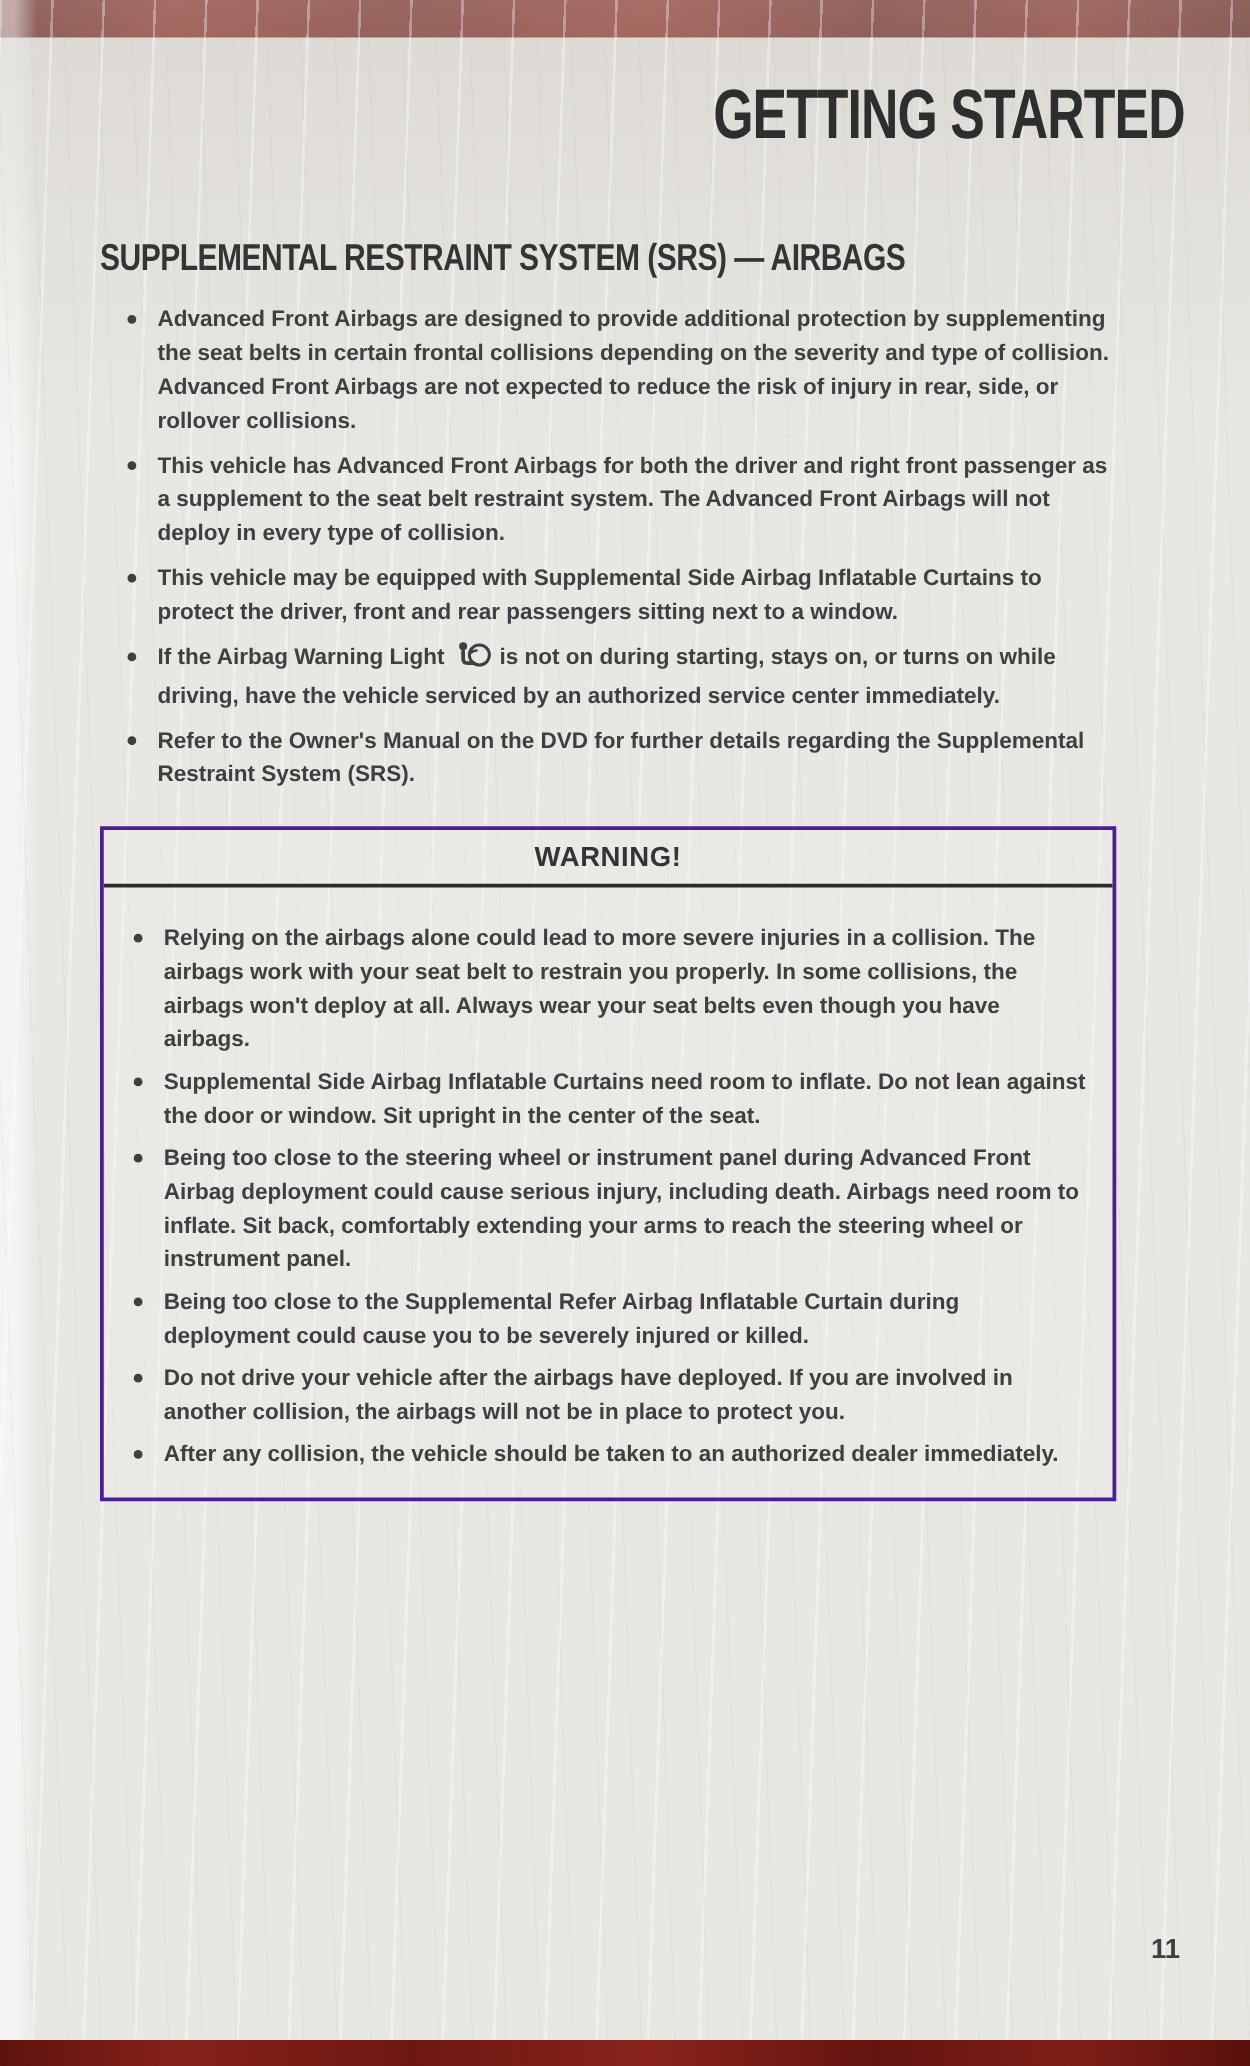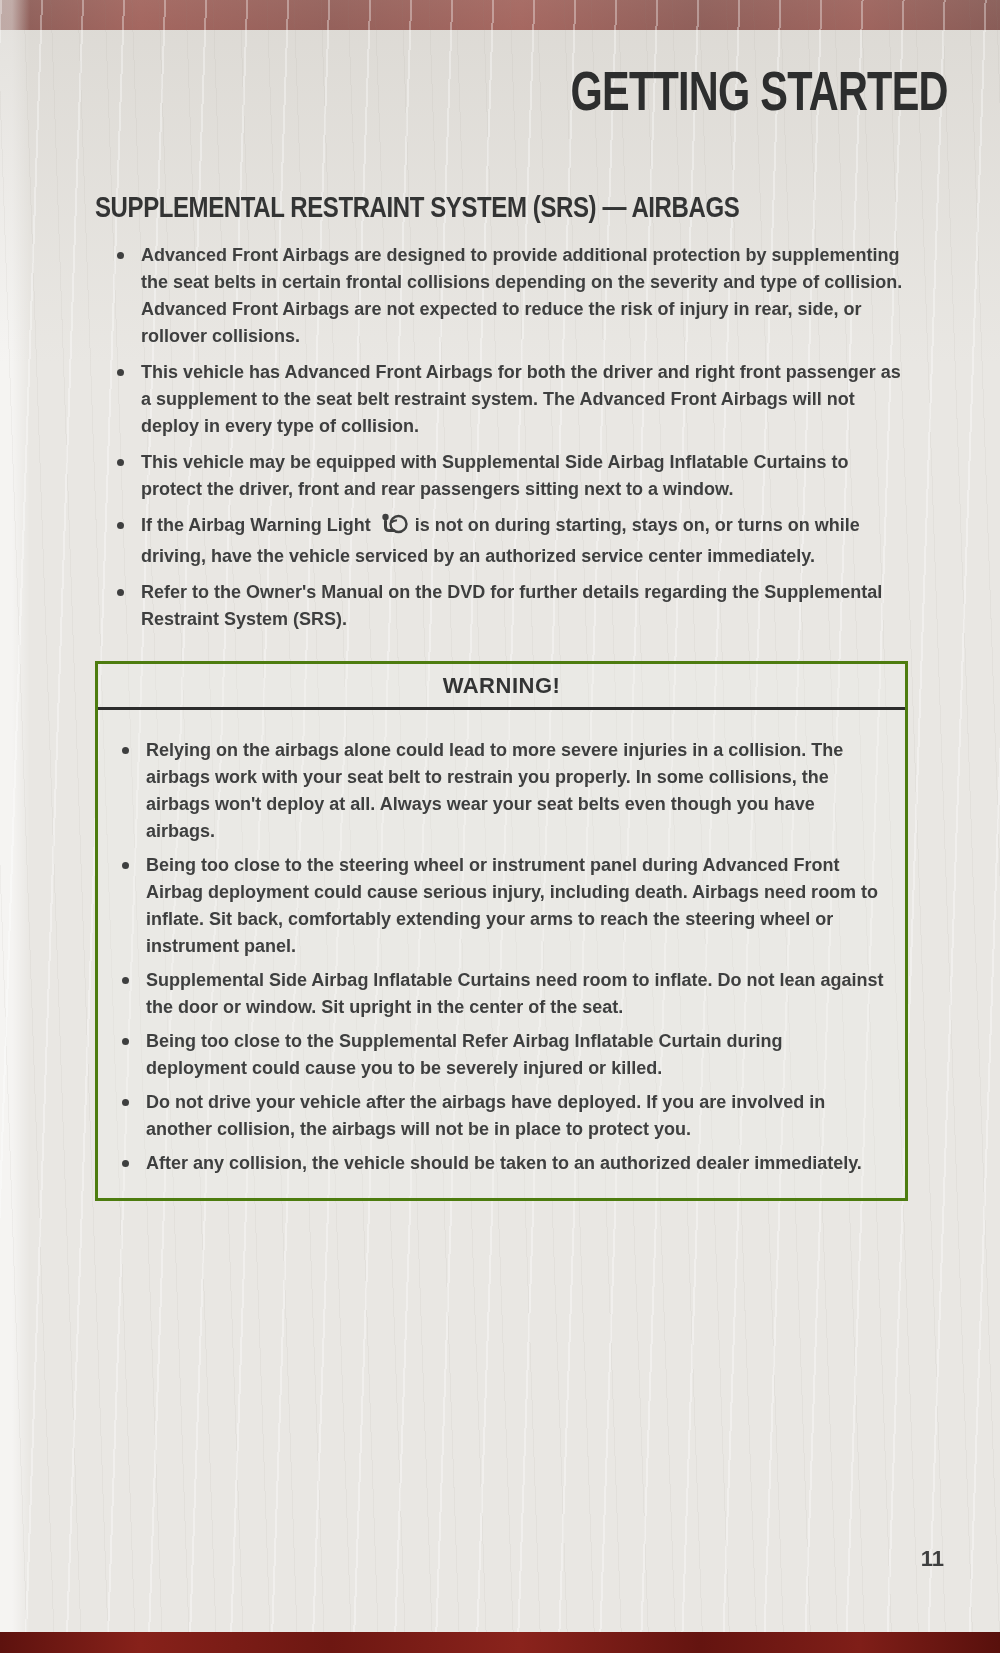--- a/index.html
+++ b/index.html
@@ -27,21 +27,21 @@
   .top-bar { top:0; height:30px; }
   .bottom-bar { bottom:0; height:21px; }
 
   .page-title {
     position:absolute; top:58px; right:52px;
     font-size:56px; font-weight:bold; color:#2d2e2e;
     letter-spacing:-1px; white-space:nowrap;
     transform:scaleX(0.74); transform-origin:right top;
   }
   .main {
-    position:absolute; top:190px; left:95px; width:815px;
+    position:absolute; top:190px; left:80px; width:815px;
   }
   .srs-heading {
     margin:0 0 18px 0;
     font-size:30px; font-weight:bold; color:#333434;
     letter-spacing:-0.5px; white-space:nowrap;
     display:inline-block;
     transform:scaleX(0.80); transform-origin:left top;
   }
   ul.bullets { list-style:none; margin:0; padding:0; }
   ul.bullets > li {
@@ -56,21 +56,21 @@
     width:7px; height:7px; border-radius:50%;
     background:#3e3f3f; display:block;
   }
   .inline-icon {
     display:inline-block; vertical-align:-4px; margin:0 7px;
   }
   .warning-box {
     box-sizing:border-box;
     margin-top:28px;
     width:813px;
-    border:3px solid #4d7c0f;
+    border:3px solid #4c1d95;
     background:rgba(240,238,234,0.25);
   }
   .warning-header {
     text-align:center;
     padding:9px 0 8px 0;
     border-bottom:3px solid #2c2c2c;
   }
   .warning-title {
     font-size:22px; font-weight:bold; color:#333434; letter-spacing:0.5px;
   }
@@ -127,25 +127,25 @@
       <span class="warning-title">WARNING!</span>
     </div>
     <div class="warning-body">
       <ul class="bullets">
         <li>
           <span class="dot"></span>
           <span>Relying on the airbags alone could lead to more severe injuries in a collision. The airbags work with your seat belt to restrain you properly. In some collisions, the airbags won't deploy at all. Always wear your seat belts even though you have airbags.</span>
         </li>
         <li>
           <span class="dot"></span>
-          <span>Being too close to the steering wheel or instrument panel during Advanced Front Airbag deployment could cause serious injury, including death. Airbags need room to inflate. Sit back, comfortably extending your arms to reach the steering wheel or instrument panel.</span>
+          <span>Supplemental Side Airbag Inflatable Curtains need room to inflate. Do not lean against the door or window. Sit upright in the center of the seat.</span>
         </li>
         <li>
           <span class="dot"></span>
-          <span>Supplemental Side Airbag Inflatable Curtains need room to inflate. Do not lean against the door or window. Sit upright in the center of the seat.</span>
+          <span>Being too close to the steering wheel or instrument panel during Advanced Front Airbag deployment could cause serious injury, including death. Airbags need room to inflate. Sit back, comfortably extending your arms to reach the steering wheel or instrument panel.</span>
         </li>
         <li>
           <span class="dot"></span>
           <span>Being too close to the Supplemental Refer Airbag Inflatable Curtain during deployment could cause you to be severely injured or killed.</span>
         </li>
         <li>
           <span class="dot"></span>
           <span>Do not drive your vehicle after the airbags have deployed. If you are involved in another collision, the airbags will not be in place to protect you.</span>
         </li>
         <li>

